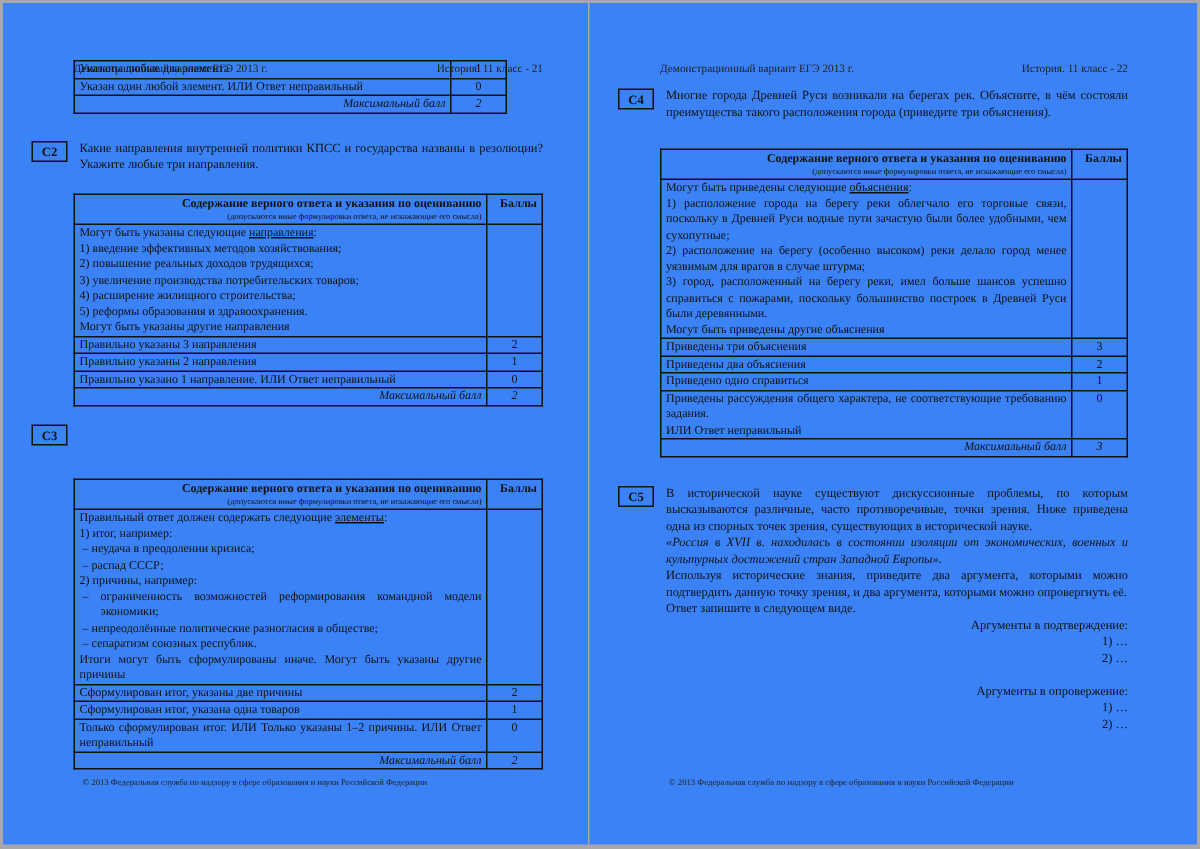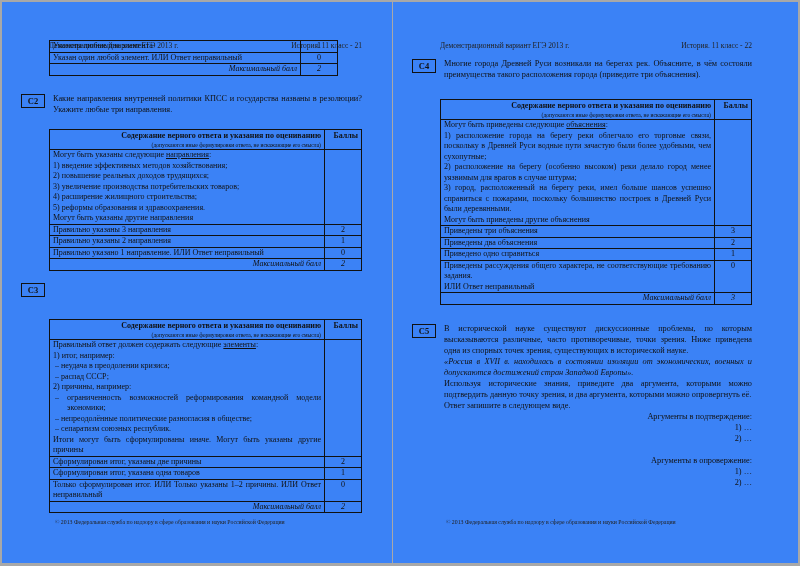--- a/index.html
+++ b/index.html
@@ -184,21 +184,21 @@
     <tr>
       <td class="max">Максимальный балл</td>
       <td class="pts it">3</td>
     </tr>
   </tbody>
     </table>
 
   <div class="qlabel" style="left:19px; top:322px;">C5</div>
   <div class="qtext" style="left:51px; top:321px; width:308px;">
     <div>В исторической науке существуют дискуссионные проблемы, по которым высказываются различные, часто противоречивые, точки зрения. Ниже приведена одна из спорных точек зрения, существующих в исторической науке.</div>
-    <div class="it">«Россия в XVII в. находилась в состоянии изоляции от экономических, военных и допускаются достижений стран Западной Европы».</div>
+    <div class="it">«Россия в XVII в. находилась в состоянии изоляции от экономических, военных и культурных достижений стран Западной Европы».</div>
     <div>Используя исторические знания, приведите два аргумента, которыми можно подтвердить данную точку зрения, и два аргумента, которыми можно опровергнуть её.</div>
     <div style="text-align:left;">Ответ запишите в следующем виде.</div>
     <div class="indent" style="text-align:right;">
       <div>Аргументы в подтверждение:</div>
       <div>1) …</div>
       <div>2) …</div>
       <div style="height:11px;"></div>
       <div>Аргументы в опровержение:</div>
       <div>1) …</div>
       <div>2) …</div>

